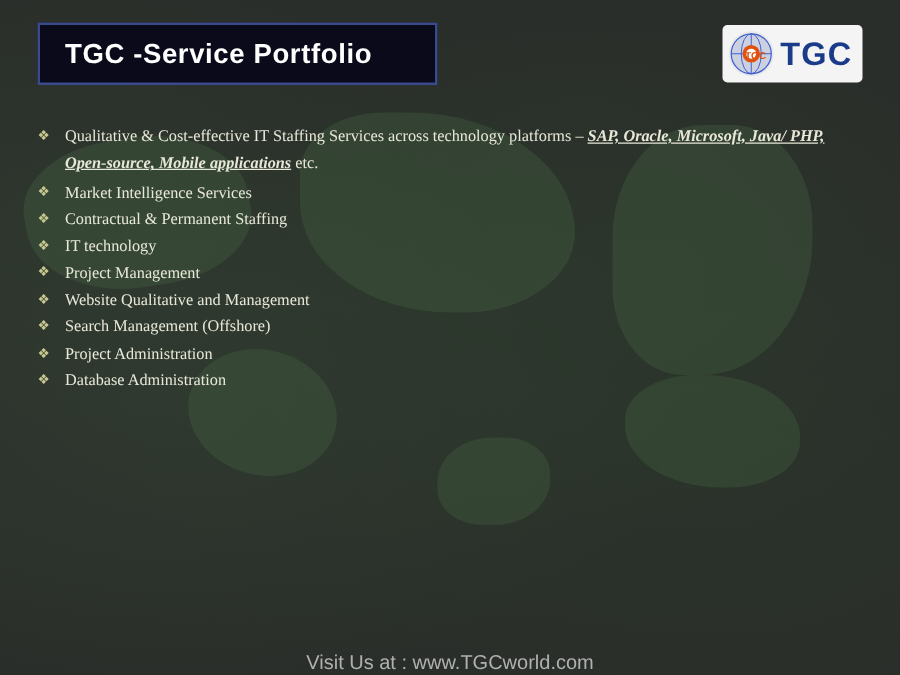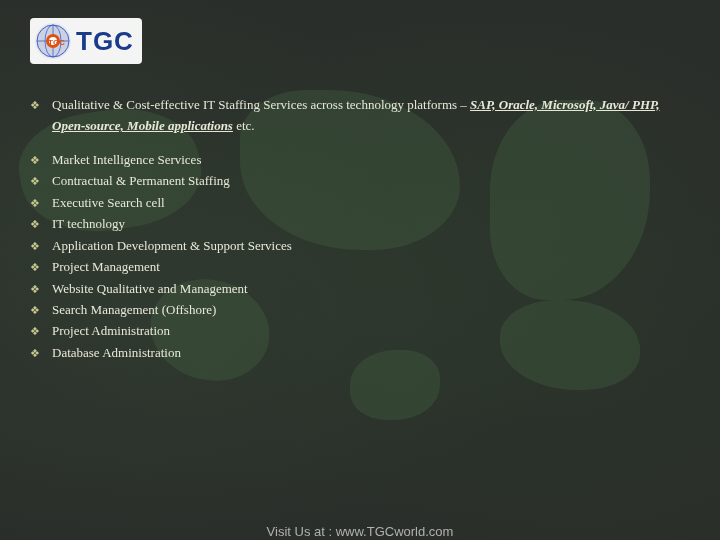--- a/index.html
+++ b/index.html
@@ -112,41 +112,41 @@
     .bullet-list li::before {
       content: '❖';
       position: absolute;
       left: 0;
       color: #c8c890;
       font-size: 11px;
       top: 2px;
     }
 
     .bullet-list li.first-item {
-      margin-bottom: 12px;
+      margin-bottom: 2px;
     }
 
     .underline-italic {
       text-decoration: underline;
       font-style: italic;
       font-weight: bold;
     }
 
     
     .footer {
       position: absolute;
       bottom: 18px;
       left: 0;
       right: 0;
       text-align: center;
     }
 
     .footer-text {
       color: #b0b0b0;
-      font-size: 13px;
+      font-size: 16px;
       font-family: Arial, sans-serif;
     }
 
     
     .cont1 { width: 180px; height: 120px; top: 110px; left: 20px; transform: rotate(-10deg); }
     .cont2 { width: 220px; height: 160px; top: 90px; left: 240px; border-radius: 30% 60% 40% 55%; }
     .cont3 { width: 160px; height: 200px; top: 100px; left: 490px; border-radius: 45% 40% 55% 35%; }
     .cont4 { width: 120px; height: 100px; top: 280px; left: 150px; border-radius: 50%; transform: rotate(15deg); }
     .cont5 { width: 140px; height: 90px; top: 300px; left: 500px; border-radius: 40% 55%; }
     .cont6 { width: 90px; height: 70px; top: 350px; left: 350px; border-radius: 50% 40%; }
@@ -159,20 +159,23 @@
 <div class="continent cont1"></div>
 <div class="continent cont2"></div>
 <div class="continent cont3"></div>
 <div class="continent cont4"></div>
 <div class="continent cont5"></div>
 <div class="continent cont6"></div>
 
 <div class="page">
 
   <div class="header">
+    <div class="title-box">
+      <span class="title-text">TGC -Service Portfolio</span>
+    </div>
 
     <div class="logo-container">
 
       <div class="logo-icon">
         <svg width="38" height="38" viewBox="0 0 38 38">
           <circle cx="19" cy="19" r="18" fill="#e8e8e8"></circle>
           <circle cx="19" cy="19" r="16" fill="#3050c0" opacity="0.15"></circle>
 
           <ellipse cx="19" cy="19" rx="16" ry="16" fill="none" stroke="#4060d0" stroke-width="1"></ellipse>
           <ellipse cx="19" cy="19" rx="8" ry="16" fill="none" stroke="#4060d0" stroke-width="0.8"></ellipse>
@@ -189,23 +192,21 @@
   </div>
 
   <div class="content">
     <ul class="bullet-list">
       <li class="first-item">
         <span>Qualitative &amp; Cost-effective IT Staffing Services across technology platforms –</span>
         <span class="underline-italic">SAP, Oracle, Microsoft, Java/ PHP, Open-source, Mobile applications</span><span> etc.</span>
       </li>
       <li>Market Intelligence Services</li>
       <li>Contractual &amp; Permanent Staffing</li>
-      <li>Executive Search cell</li>
       <li>IT technology</li>
-      <li>Application Development &amp; Support Services</li>
       <li>Project Management</li>
       <li>Website Qualitative and Management</li>
       <li>Search Management  (Offshore)</li>
       <li>Project Administration</li>
       <li>Database Administration</li>
     </ul>
   </div>
 
   <div class="footer">
     <span class="footer-text">Visit Us at : www.TGCworld.com</span>

